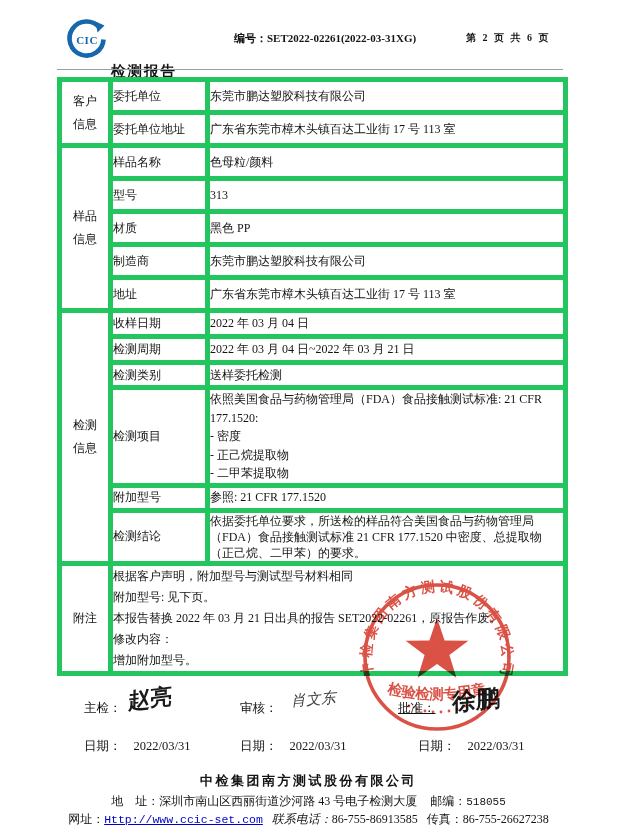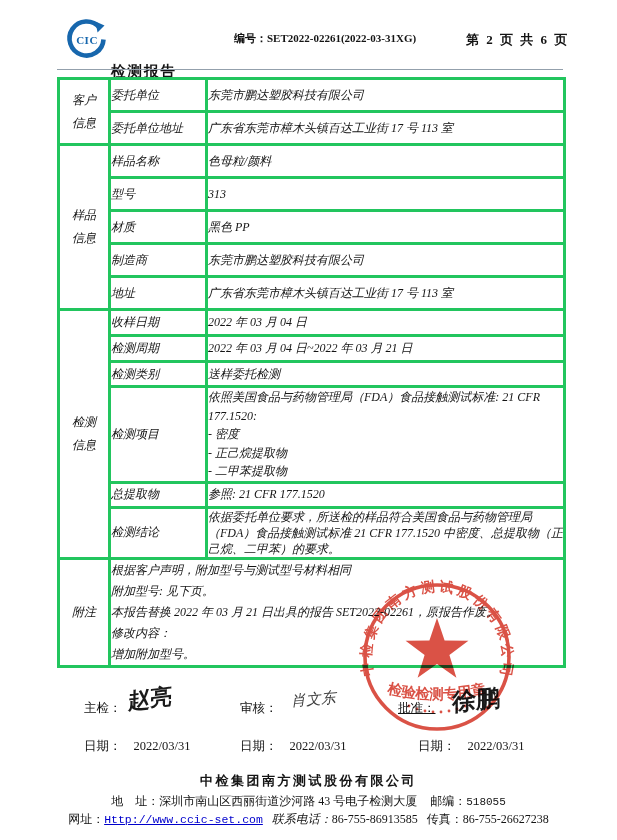--- a/index.html
+++ b/index.html
@@ -3,27 +3,27 @@
 <meta charset="utf-8">
 <style>
   html,body{margin:0;padding:0;background:#fff;}
   .page{position:relative;width:612px;height:840px;background:#fff;overflow:hidden;
         font-family:"Liberation Serif","DejaVu Serif",serif;color:#141414;}
 
   
   .logo{position:absolute;left:64px;top:16px;width:46px;height:46px;}
   .hdr-title{position:absolute;left:111px;top:30px;font-size:14.5px;font-weight:bold;letter-spacing:2px;margin-top:32px;}
   .hdr-no{position:absolute;left:234px;top:31px;font-size:11px;font-weight:bold;}
-  .hdr-page{position:absolute;left:466px;top:31px;font-size:13px;font-weight:bold;letter-spacing:2px;}
+  .hdr-page{position:absolute;left:466px;top:31px;font-size:10px;font-weight:bold;letter-spacing:2px;}
   .hdr-rule{position:absolute;left:57px;top:69px;width:506px;border-top:1.5px solid #93a0ac;}
 
   
   table.doc{position:absolute;left:57px;top:77px;width:506px;border-collapse:collapse;
             table-layout:fixed;font-size:12px;}
-  table.doc td{border:3px solid #22c55e;padding:0;vertical-align:middle;overflow:hidden;font-style:italic;}
+  table.doc td{border:5px solid #22c55e;padding:0;vertical-align:middle;overflow:hidden;}
   col.c1{width:51px}col.c2{width:97px}col.c3{width:358px}
   td.sec{text-align:center;line-height:1.9;}
   td.lbl{padding-left:9px;}
   td.val{padding-left:11px;padding-right:8px;}
   tr.r33{height:33px}tr.r26{height:26px}tr.r25{height:25px}
   tr.ritems{height:92px}tr.rconc{height:48px}tr.rnotes{height:105px}
   td.multi{line-height:1.55;padding-top:3px;padding-bottom:3px;}
   td.notes-val div{line-height:21px;}
 
   
@@ -125,21 +125,21 @@
     <tr class="ritems">
       <td class="lbl">检测项目</td>
       <td class="val multi">
         <div>依照美国食品与药物管理局（FDA）食品接触测试标准: 21 CFR 177.1520:</div>
         <div>- 密度</div>
         <div>- 正己烷提取物</div>
         <div>- 二甲苯提取物</div>
       </td>
     </tr>
     <tr class="r25">
-      <td class="lbl">总提取物</td>
+      <td class="lbl">附加型号</td>
       <td class="val">参照: 21 CFR 177.1520</td>
     </tr>
     <tr class="rconc">
       <td class="lbl">检测结论</td>
       <td class="val multi" style="line-height:16px;">依据委托单位要求，所送检的样品符合美国食品与药物管理局（FDA）食品接触测试标准 21 CFR 177.1520 中密度、总提取物（正己烷、二甲苯）的要求。</td>
     </tr>
 
     <tr class="rnotes">
       <td class="sec">附注</td>
       <td class="val multi notes-val" colspan="2">

